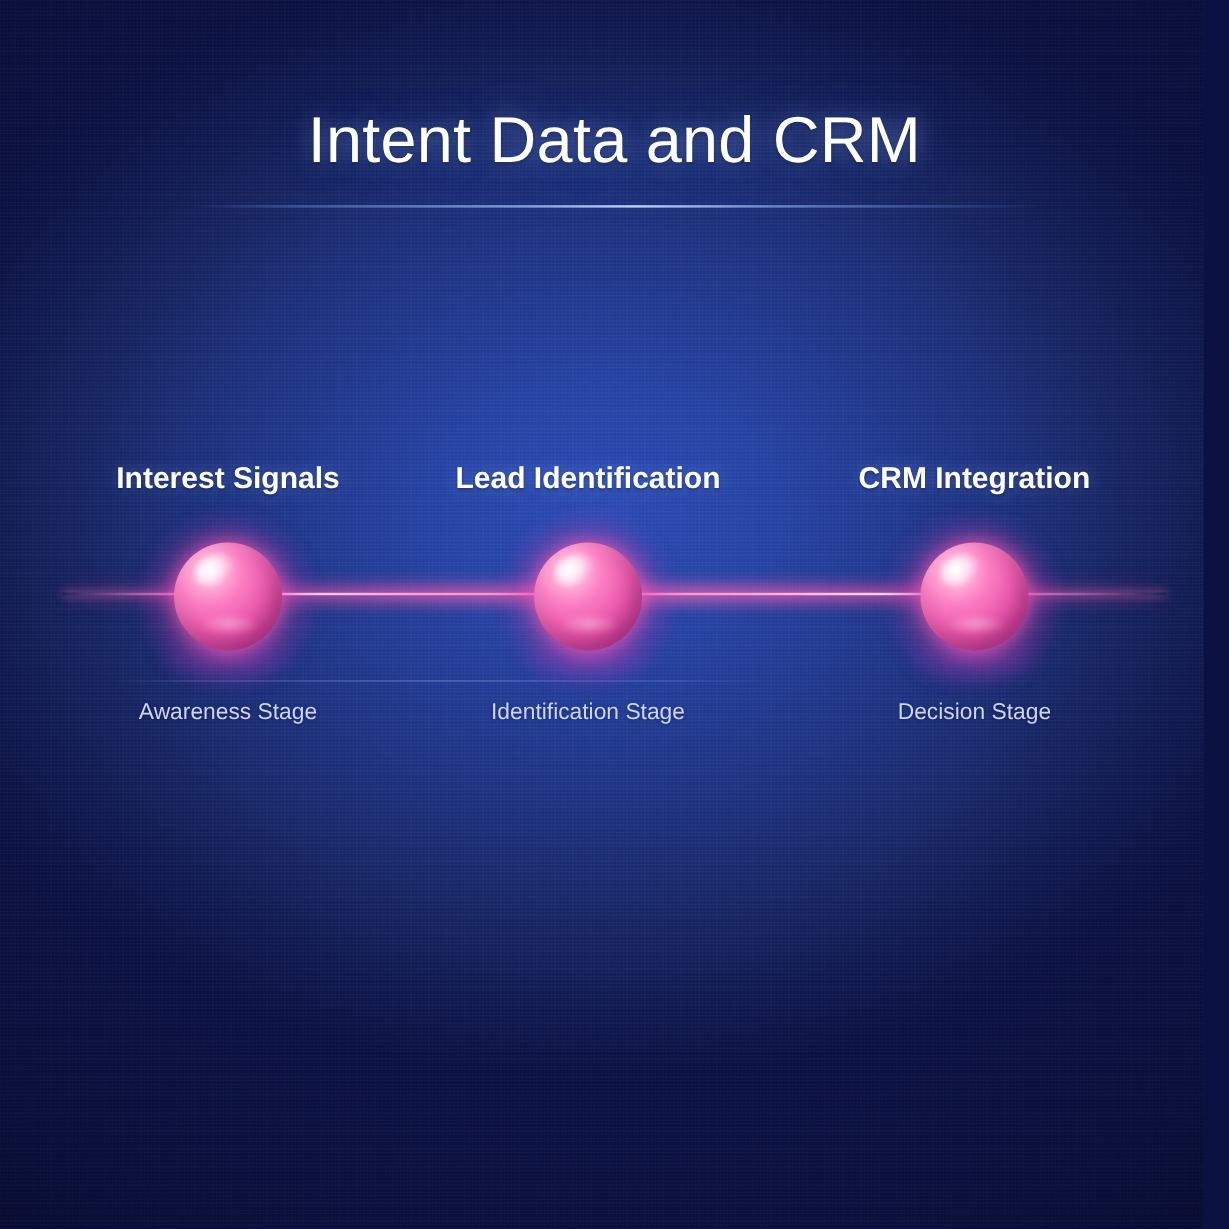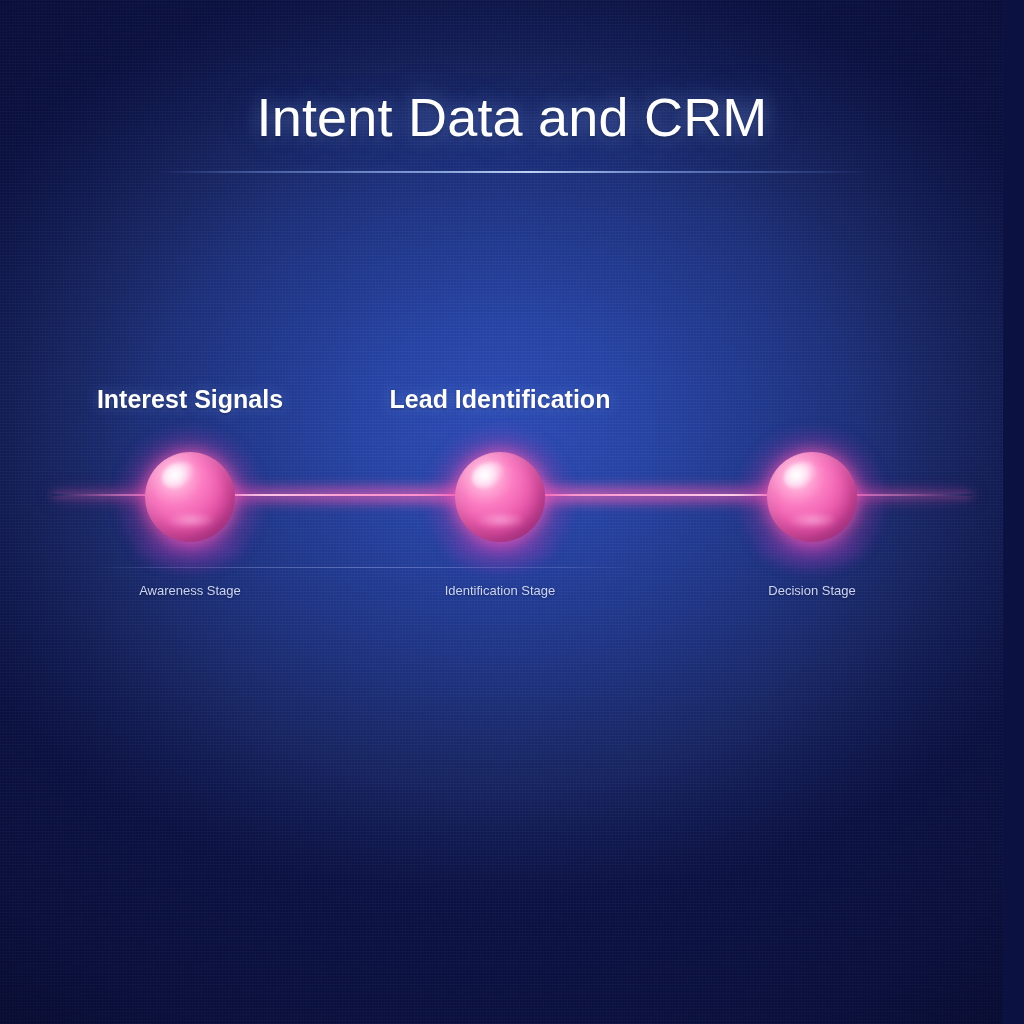--- a/index.html
+++ b/index.html
@@ -268,21 +268,21 @@
       rgba(175,185,255,0.20) 86%,
       rgba(170,180,255,0) 100%);
   }
 
   .stage-label {
     position: absolute;
     top: 583px;
     left: 0;
     width: 300px;
     text-align: center;
-    font-size: 13px;
+    font-size: 19px;
     font-weight: 400;
     color: #ccd4f3;
     text-shadow: 0 1px 3px rgba(0,0,0,0.32);
     white-space: nowrap;
   }
 </style>
 </head>
 <body>
 
 <div id="canvas">
@@ -306,32 +306,33 @@
       <div class="node-title">Interest Signals</div>
       <div class="orb-glow"></div>
       <div class="orb-shadow"></div>
       <div class="orb">
         <div class="orb-spec"></div>
         <div class="orb-bounce"></div>
       </div>
       <div class="stage-label">Awareness Stage</div>
     </div>
 
-    <div class="node" style="left:350px;">
+    <div class="node" style="left:340px;">
       <div class="node-title">Lead Identification</div>
       <div class="orb-glow"></div>
       <div class="orb-shadow"></div>
       <div class="orb">
         <div class="orb-spec"></div>
         <div class="orb-bounce"></div>
       </div>
       <div class="stage-label">Identification Stage</div>
     </div>
 
     <div class="node" style="left:662px;">
+      <div class="node-title">CRM Integration</div>
       <div class="orb-glow"></div>
       <div class="orb-shadow"></div>
       <div class="orb">
         <div class="orb-spec"></div>
         <div class="orb-bounce"></div>
       </div>
       <div class="stage-label">Decision Stage</div>
     </div>
 
   </div>

